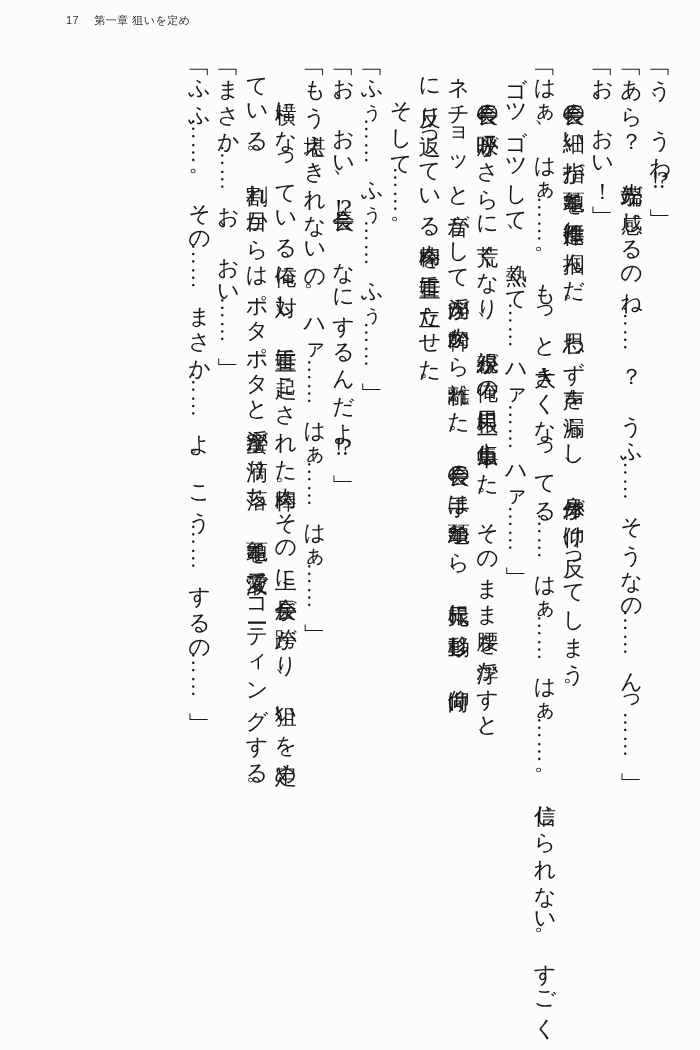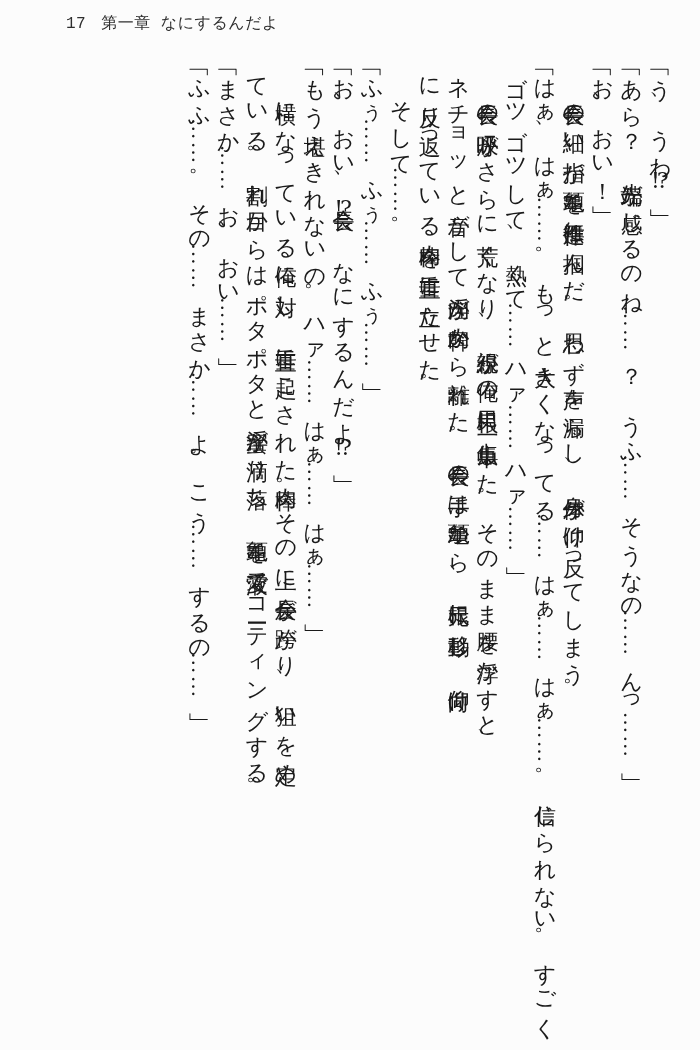--- a/index.html
+++ b/index.html
@@ -15,22 +15,22 @@
     inset: 0;
     background: #fcfcfc;
   }
   .page-header {
     position: absolute;
     left: 66px;
     top: 13px;
     display: flex;
     align-items: baseline;
     gap: 15px;
-    font-family: Liberation Mono, monospace;
-    font-size: 16px;
+    font-family: Liberation Sans, sans-serif;
+    font-size: 11px;
     color: #2e2e2e;
     letter-spacing: 0.5px;
     white-space: nowrap;
   }
   .text-body {
     position: absolute;
     top: 62px;
     right: 22px;
     height: 960px;
     writing-mode: vertical-rl;
@@ -48,21 +48,21 @@
     white-space: nowrap;
   }
 </style>
 </head>
 <body>
 
 <div class="page">
 
   <div class="page-header">
     <span>17</span>
-    <span>第一章 なにするんだよ</span>
+    <span>第一章 狙いを定め</span>
   </div>
 
   <div class="text-body">
     <p class="tline">「う、うわ⁉」</p>
     <p class="tline">「あら？　先端が感じるのね……？　うふ……そうなの……んっ……」</p>
     <p class="tline">「お、おい！」</p>
     <p class="tline">　会長の細い指が亀頭を無造作に掴んだ。思わず声を漏らし、身体が仰け反ってしまう。</p>
     <p class="tline">「はぁ、はぁ……。もっと大きくなってる……はぁ……はぁ……。信じられない。すごく</p>
     <p class="tline">ゴツゴツして、熱くて……ハァ……ハァ……」</p>
     <p class="tline">　会長の呼吸がさらに荒くなり、視線が俺の男根に一点集中した。そのまま腰を浮かすと、</p>

